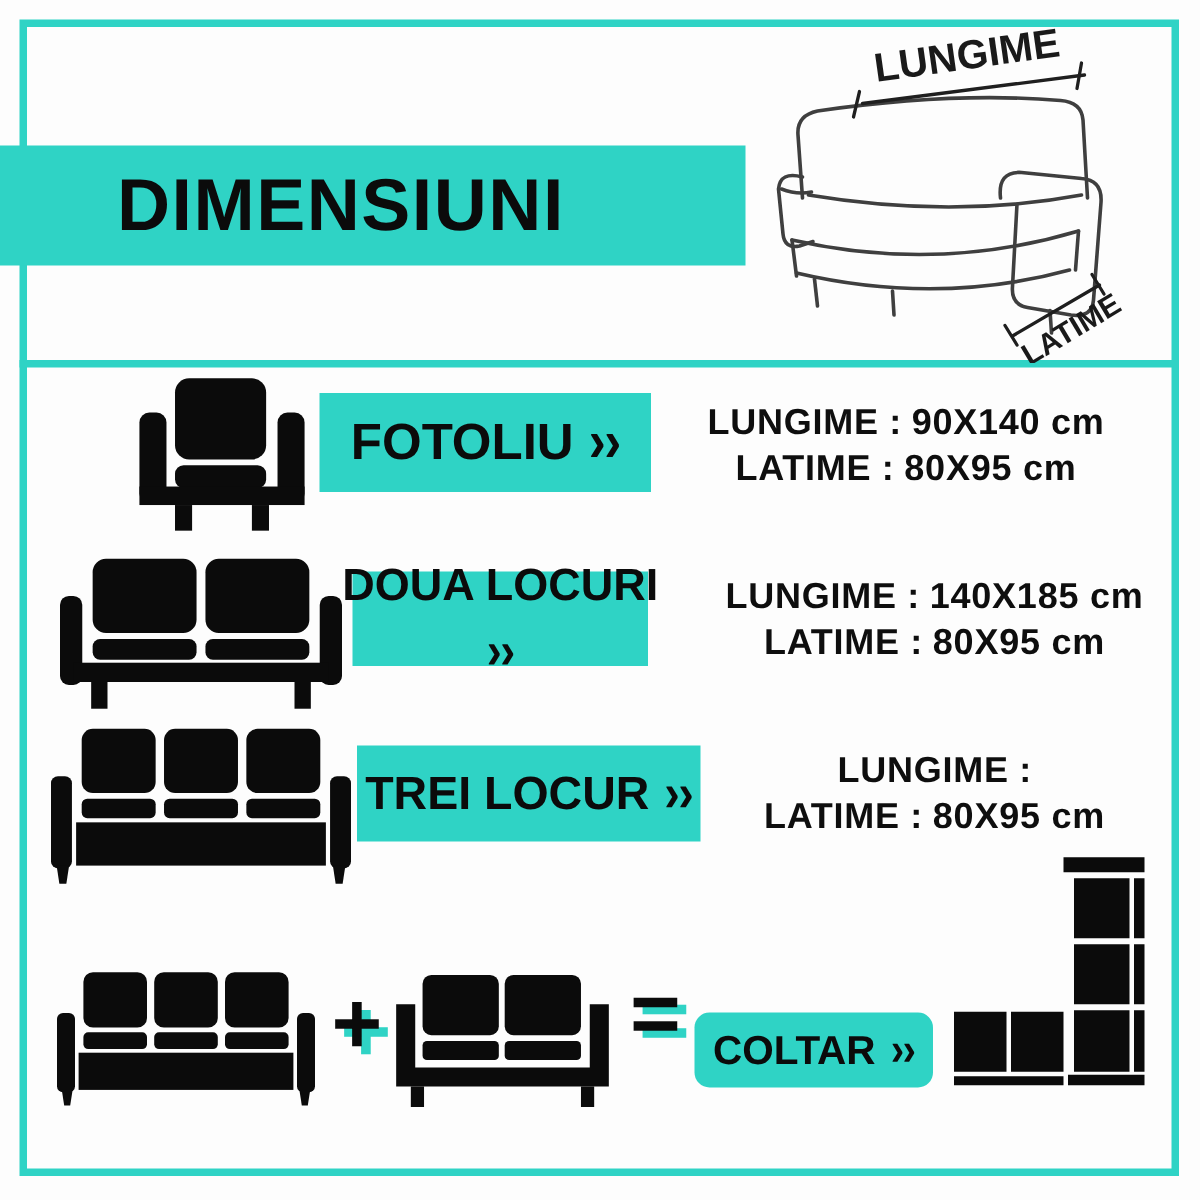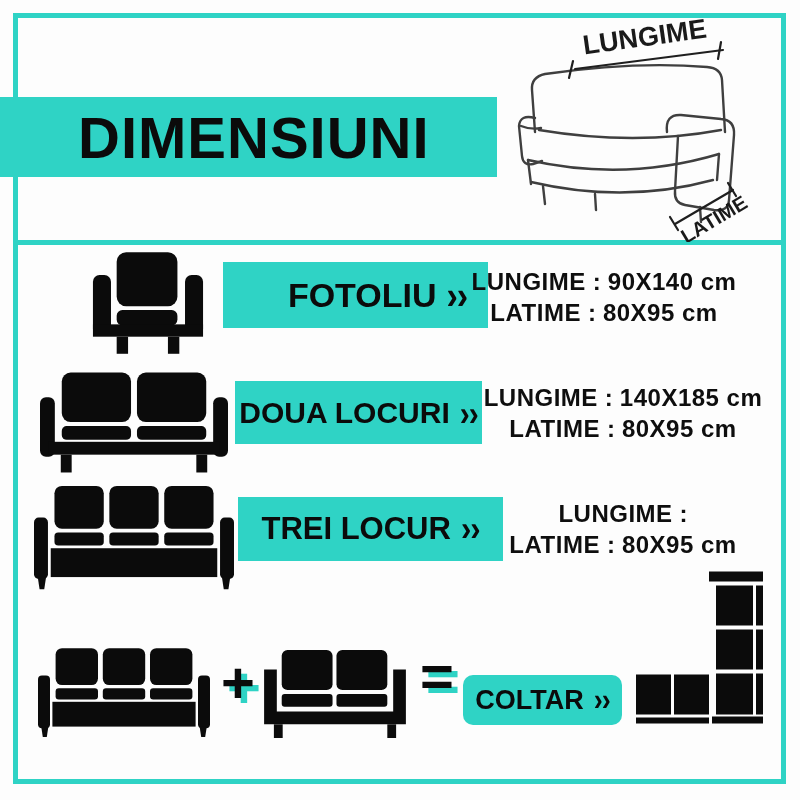--- a/index.html
+++ b/index.html
@@ -14,21 +14,21 @@
   }
   .separator{
     position:absolute;left:13px;top:240px;width:773px;height:5px;
     background:var(--teal,#2fd3c5);
   }
   .banner{
     position:absolute;left:0;top:97px;width:497px;height:80px;
     background:var(--teal,#2fd3c5);display:flex;align-items:center;
   }
   .banner .title{
-    padding-left:78px;font-size:58px;font-weight:800;letter-spacing:1px;
+    padding-left:78px;font-size:49px;font-weight:800;letter-spacing:1px;
     color:#0b0b0b;white-space:nowrap;
   }
   .sketch{position:absolute;left:495px;top:14px;width:300px;height:228px;}
   .plate{
     position:absolute;background:var(--teal,#2fd3c5);
     display:flex;align-items:center;justify-content:center;gap:10px;
     color:#0b0b0b;font-weight:800;white-space:nowrap;
   }
   .plate .chev{font-weight:900;letter-spacing:-1px;transform:scaleY(1.15);}
   .icon{position:absolute;}
@@ -38,27 +38,27 @@
     display:flex;align-items:baseline;gap:7px;font-size:24px;line-height:31px;
     white-space:nowrap;
   }
   .dim-label{font-weight:700;letter-spacing:0.5px;}
   .dim-sep{font-weight:700;}
   .dim-value{font-weight:700;letter-spacing:0.5px;}
   .glyph{position:absolute;font-weight:900;font-size:58px;line-height:55px;text-align:center;}
   .glyph .shadow{position:absolute;left:0;top:0;width:100%;color:var(--teal,#2fd3c5);transform:translate(6px,5px);}
   .glyph .front{position:relative;color:#0b0b0b;}
   .r1-icon{left:92px;top:252px;width:112px;height:102px;}
-  .r1-plate{left:223px;top:262px;width:221px;height:66px;font-size:34px;padding-left:44px;}
+  .r1-plate{left:213px;top:262px;width:221px;height:66px;font-size:34px;}
   .r1-dims{left:448px;top:266px;width:312px;}
   .r2-icon{left:40px;top:372px;width:188px;height:103px;}
-  .r2-plate{left:235px;top:381px;width:247px;height:63px;font-size:30px;}
+  .r2-plate{left:235px;top:381px;width:197px;height:63px;font-size:30px;flex-direction:column;}
   .r2-dims{left:468px;top:382px;width:310px;}
   .r3-icon{left:34px;top:485px;width:200px;height:106px;}
-  .r3-plate{left:238px;top:497px;width:265px;height:64px;font-size:31px;}
+  .r3-plate{left:238px;top:497px;width:229px;height:64px;font-size:31px;}
   .r3-dims{left:468px;top:498px;width:310px;}
   .c-sofa3{left:38px;top:648px;width:172px;height:90px;}
   .c-plus{left:212px;top:655px;width:52px;height:55px;}
   .c-love{left:262px;top:650px;width:146px;height:88px;}
   .c-equals{left:412px;top:648px;width:50px;height:55px;}
   .c-plate{left:463px;top:675px;width:159px;height:50px;font-size:27px;border-radius:10px;}
   .c-corner{left:633px;top:571px;width:137px;height:153px;}
   svg .ink{fill:#0b0b0b;}
   svg text{font-family:"Liberation Sans", sans-serif;fill:#1a1a1a;}
 </style>

